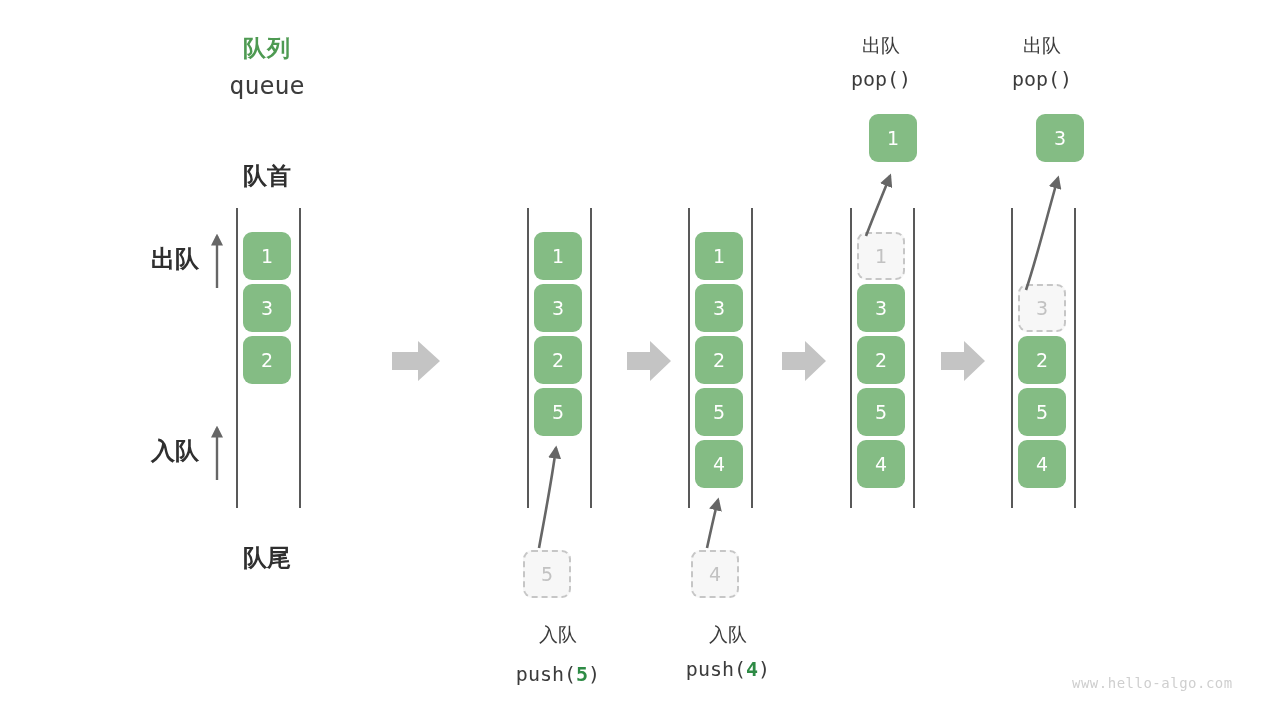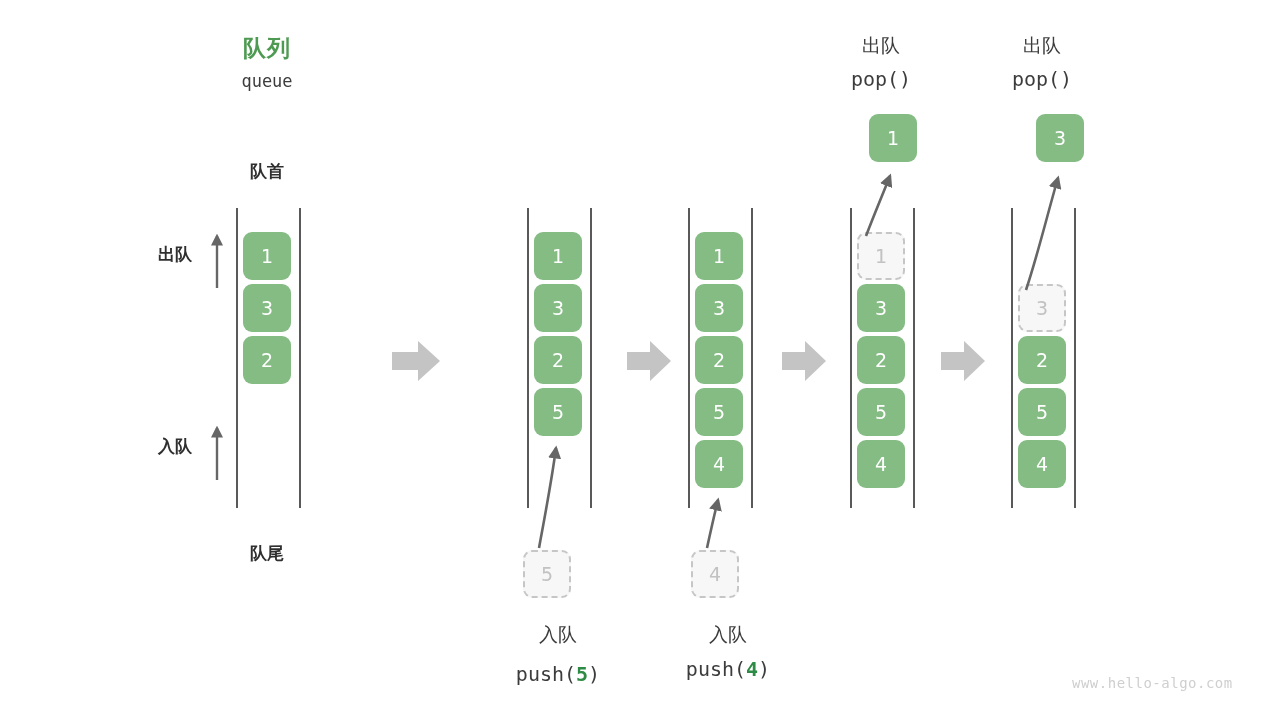--- a/index.html
+++ b/index.html
@@ -26,28 +26,28 @@
   
   .title-cn {
     font-size: 23px;
     font-weight: bold;
     color: #4e9a52;
     text-align: center;
     white-space: nowrap;
     letter-spacing: 1px;
   }
   .title-en {
-    font-size: 17px;
+    font-size: 25px;
     font-family: "DejaVu Sans Mono", "Liberation Mono", monospace;
     color: #3c3c3c;
     text-align: center;
     white-space: nowrap;
   }
   .side-label {
-    font-size: 17px;
+    font-size: 24px;
     font-weight: bold;
     color: #2f2f2f;
     white-space: nowrap;
     text-align: center;
   }
   .op-label-cn {
     font-size: 19px;
     font-weight: normal;
     color: #3c3c3c;
     text-align: center;

